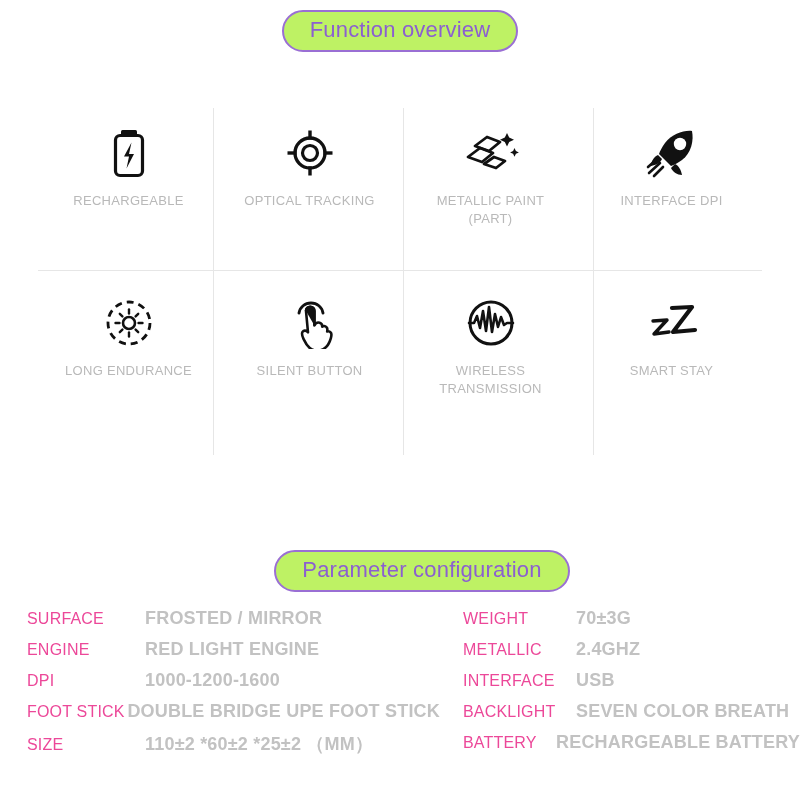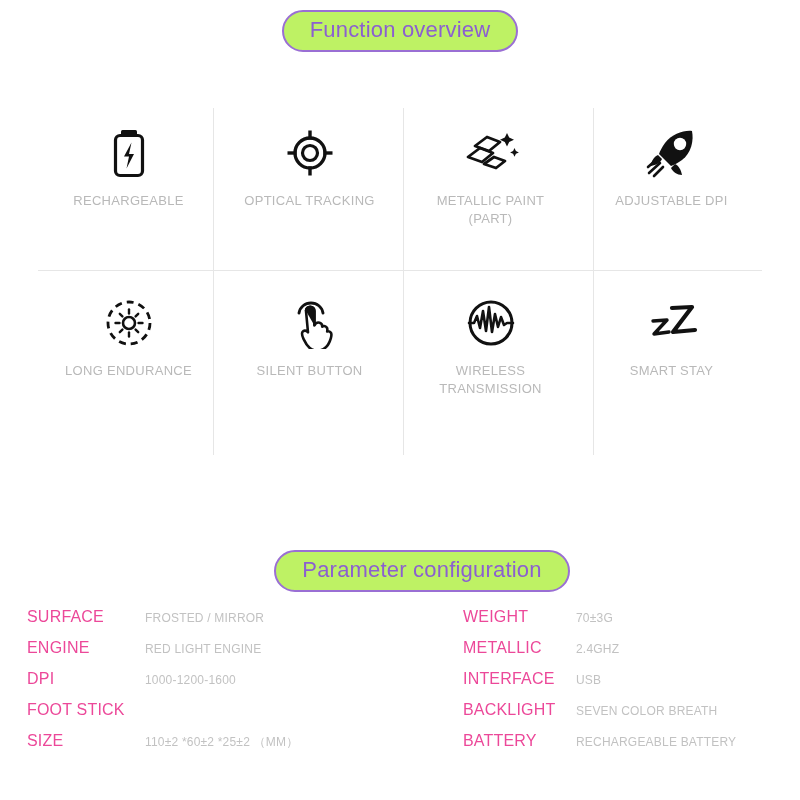--- a/index.html
+++ b/index.html
@@ -122,23 +122,24 @@
   .param-key {
     color: #ec4899;
     font-size: 16px;
     letter-spacing: 0.2px;
     white-space: nowrap;
   }
   .param-col.left .param-key { width: 118px; }
   .param-col.right .param-key { width: 113px; margin-left: 23px; }
   .param-val {
     color: #c2c2c2;
-    font-size: 12px;
+    font-size: 18px;
     letter-spacing: 0.2px;
     white-space: nowrap;
+    font-weight: bold;
   }
 </style>
 </head>
 <body>
 
 <div class="pill-row" id="pill-function">
   <span class="pill">Function overview</span>
 </div>
 
 <div class="feature-grid">
@@ -197,21 +198,21 @@
           <circle cx="35" cy="17" r="6.2" fill="#fff"></circle>
           <path d="M13 28 C9 30 6 34 6 39 c5 -1 9 -3 11 -7 Z" fill="#111"></path>
           <path d="M26 41 C28 45 32 48 37 48 c-1 -5 -3 -9 -7 -11 Z" fill="#111"></path>
           <g stroke="#111" stroke-width="2.6" stroke-linecap="round">
             <line x1="4" y1="46" x2="15" y2="36"></line>
             <line x1="9" y1="49" x2="18" y2="40"></line>
             <line x1="3" y1="40" x2="11" y2="33"></line>
           </g>
         </svg>
       </div>
-      <div class="feature-label">ADJUSTABLE DPI</div>
+      <div class="feature-label">INTERFACE DPI</div>
     </div>
 
     <div class="cell">
       <div class="icon-box">
         <svg class="icn" width="50" height="50" viewBox="0 0 50 50">
           <circle cx="25" cy="25" r="21" fill="none" stroke="#111" stroke-width="2.8" stroke-dasharray="7 5"></circle>
           <circle cx="25" cy="25" r="6" fill="none" stroke="#111" stroke-width="2.6"></circle>
           <g stroke="#111" stroke-width="2.4" stroke-linecap="round">
             <line x1="25" y1="11.5" x2="25" y2="15.5"></line>
             <line x1="25" y1="34.5" x2="25" y2="38.5"></line>
@@ -285,20 +286,21 @@
     <div class="param-row">
       <span class="param-key">ENGINE</span>
       <span class="param-val">RED LIGHT ENGINE</span>
     </div>
     <div class="param-row">
       <span class="param-key">DPI</span>
       <span class="param-val">1000-1200-1600</span>
     </div>
     <div class="param-row">
       <span class="param-key">FOOT STICK</span>
+      <span class="param-val">DOUBLE BRIDGE UPE FOOT STICK</span>
     </div>
     <div class="param-row">
       <span class="param-key">SIZE</span>
       <span class="param-val">110±2 *60±2 *25±2 （MM）</span>
     </div>
   </div>
 
   <div class="param-col right">
     <div class="param-row">
       <span class="param-key">WEIGHT</span>

